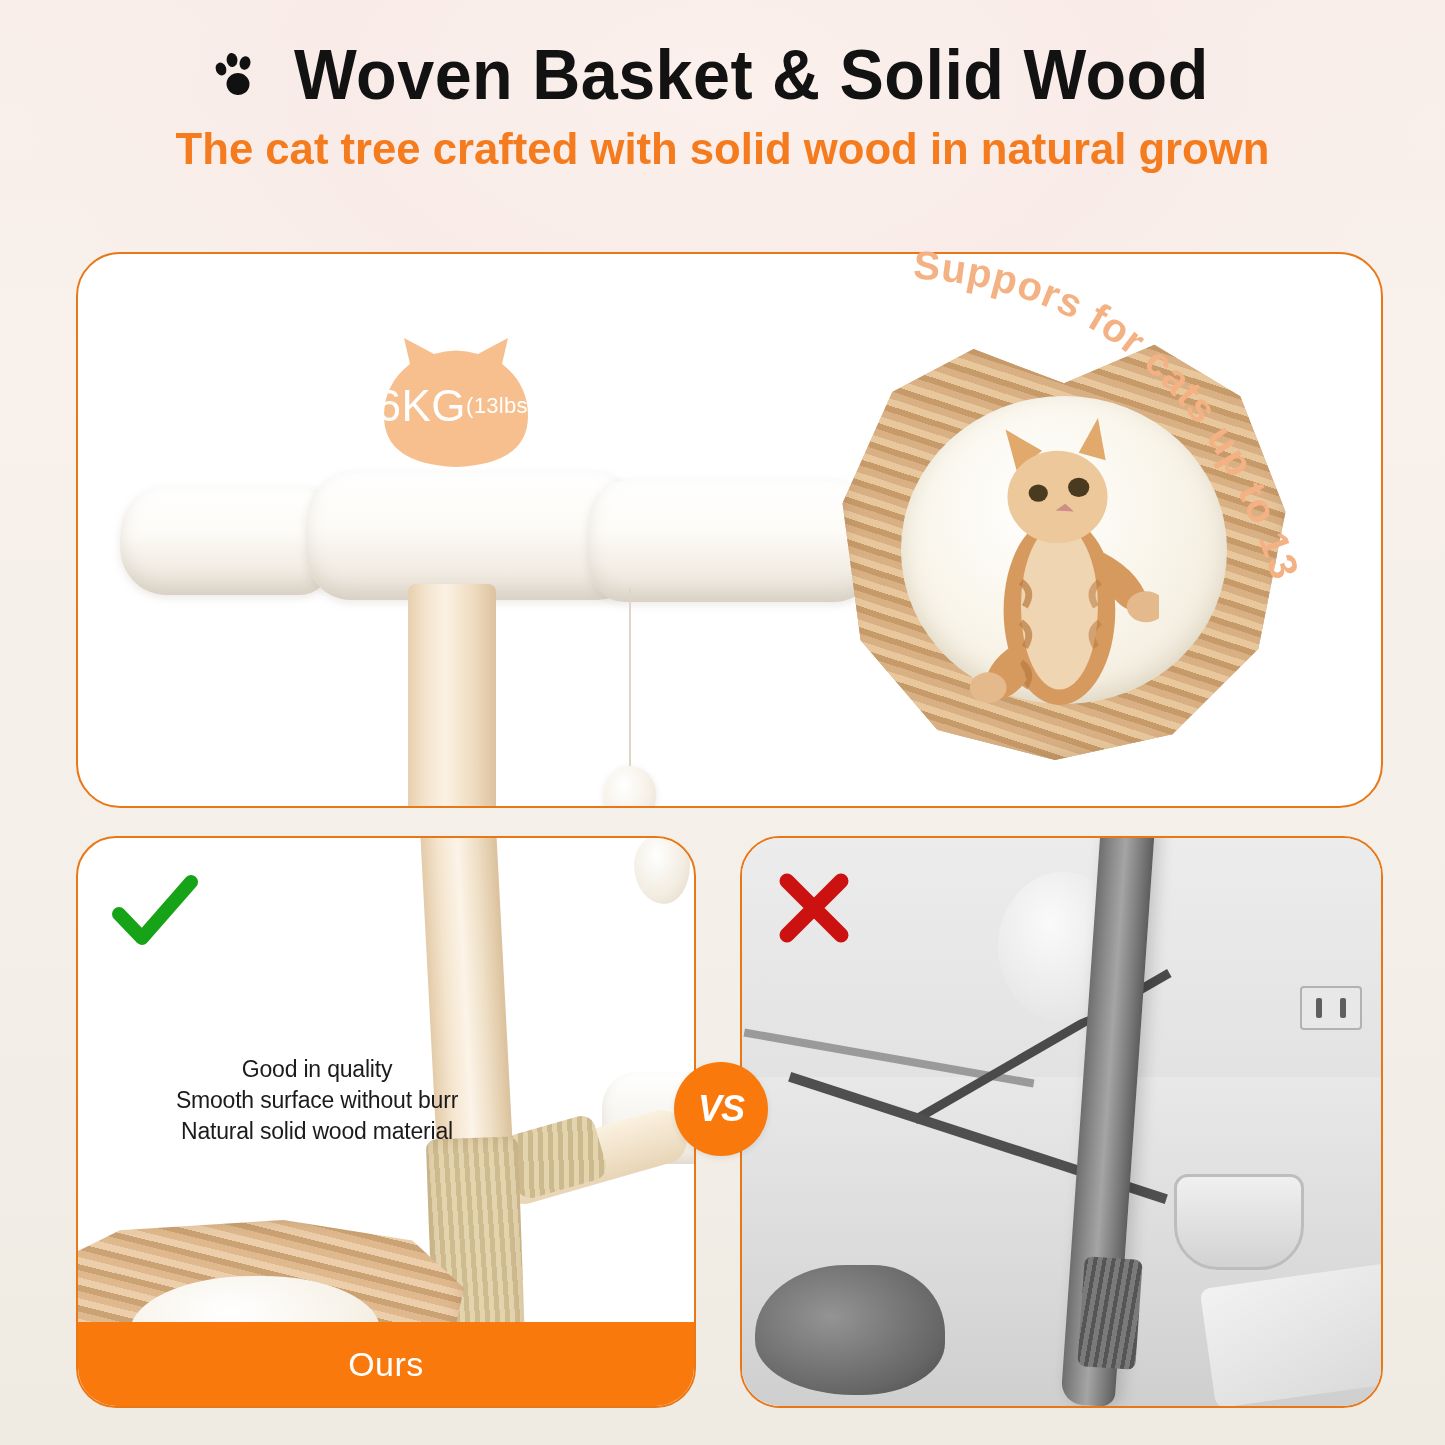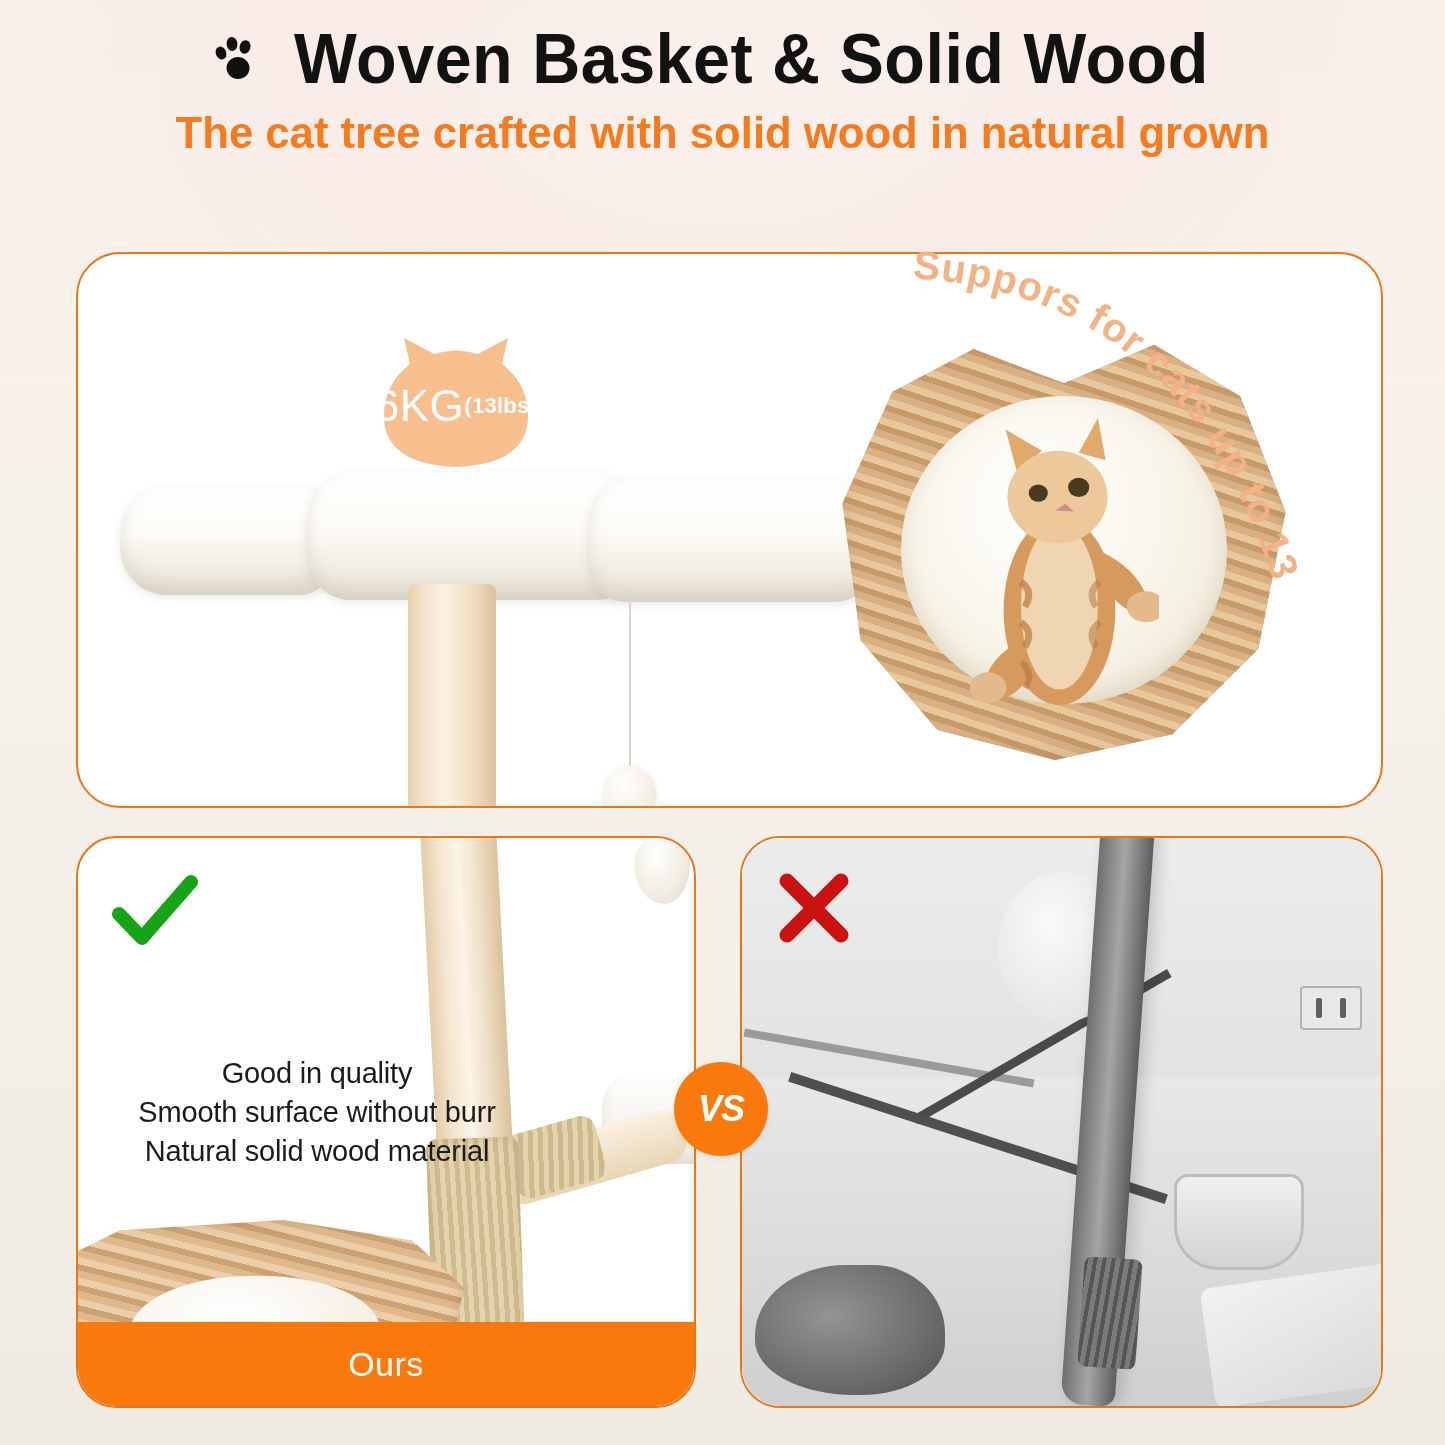--- a/index.html
+++ b/index.html
@@ -14,21 +14,21 @@
     font-family: "Liberation Sans", sans-serif;
     background:
       radial-gradient(ellipse 900px 520px at 50% 6%,  #fbf0ec 0%, #f9ece8 45%, rgba(249,236,232,0) 78%),
       linear-gradient(180deg, #f9eeea 0%, #f8f1ec 26%, #f4efe8 62%, #efeae2 100%);
     position: relative;
   }
 
   
   .header {
     position: absolute;
-    top: 22px; left: 0; width: 1445px;
+    top: 38px; left: 0; width: 1445px;
     text-align: center;
   }
   .title-row {
     display: flex;
     align-items: flex-start;
     justify-content: center;
     gap: 12px;
   }
   .paw-icon {
     width: 46px; height: 52px;
@@ -103,21 +103,21 @@
     color: #ffffff;
     font-size: 44px;
     font-weight: 500;
     line-height: 1;
     letter-spacing: 0.5px;
     margin-top: 8px;
   }
   .badge-lbs {
     color: #ffffff;
     font-size: 22px;
-    font-weight: 700;
+    font-weight: 400;
     margin-top: 7px;
     letter-spacing: 0.3px;
     text-align: center;
   }
 
   
   .plush-group { position:absolute; left:0; top:0; width:100%; height:100%; }
 
   .plush {
     position: absolute;
@@ -210,21 +210,21 @@
     z-index: 6;
   }
 
   .ours-text {
     position: absolute;
     left: 14px; top: 216px;
     width: 450px;
     text-align: center;
     z-index: 5;
     color: #1b1b1b;
-    font-size: 29px;
+    font-size: 23px;
     line-height: 1.34;
     font-weight: 400;
     letter-spacing: -0.2px;
   }
   .ours-text div { white-space: nowrap; }
 
   .bar {
     position: absolute;
     left: 0; bottom: 0;
     width: 100%; height: 84px;

